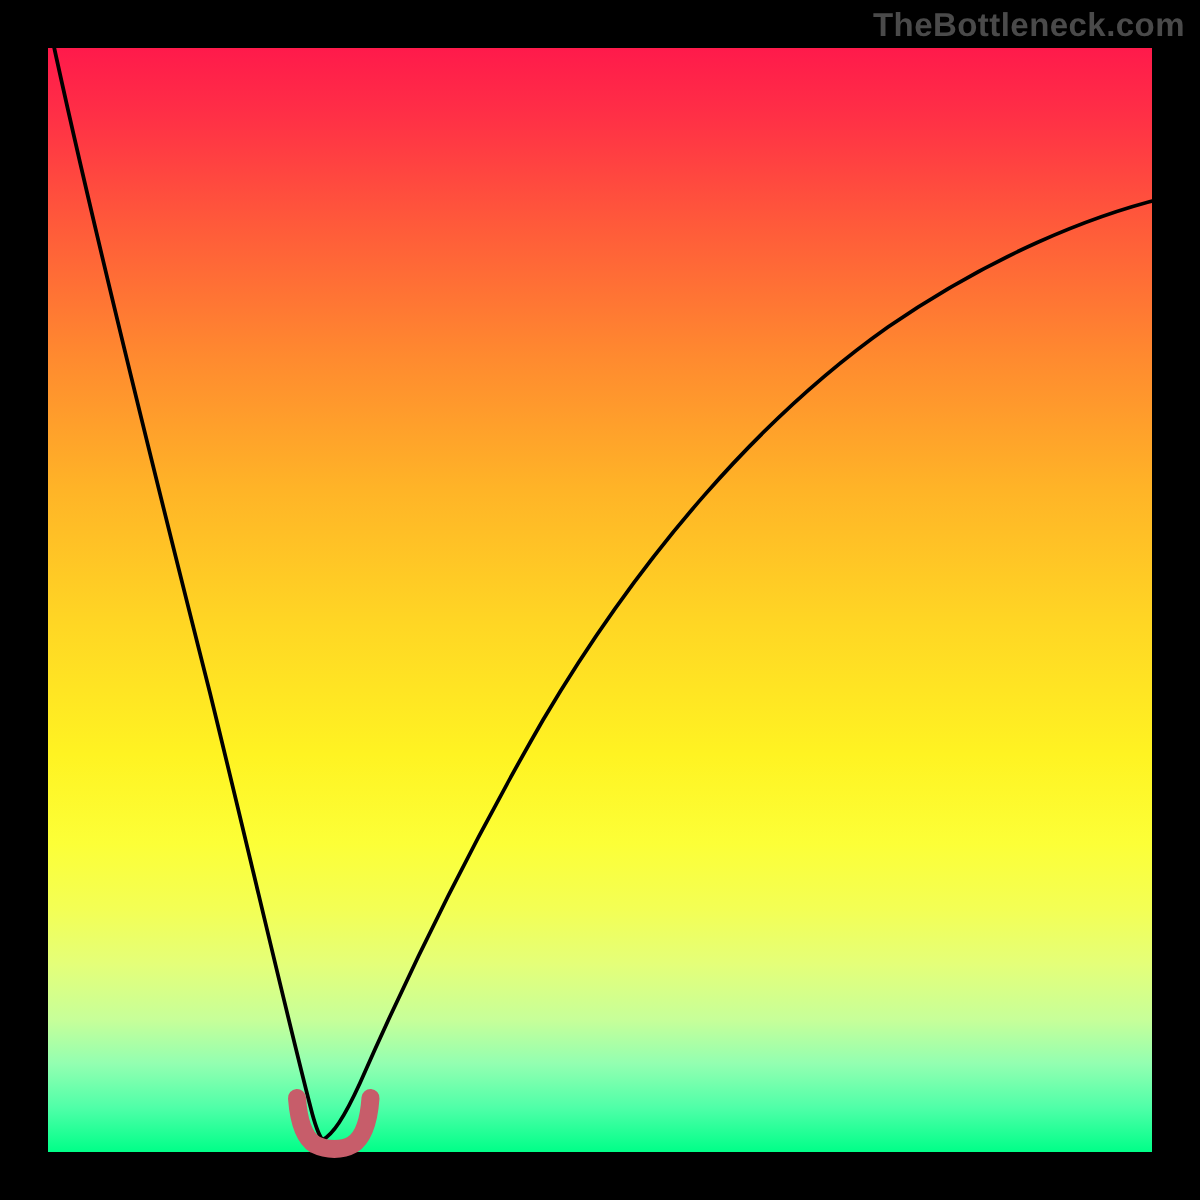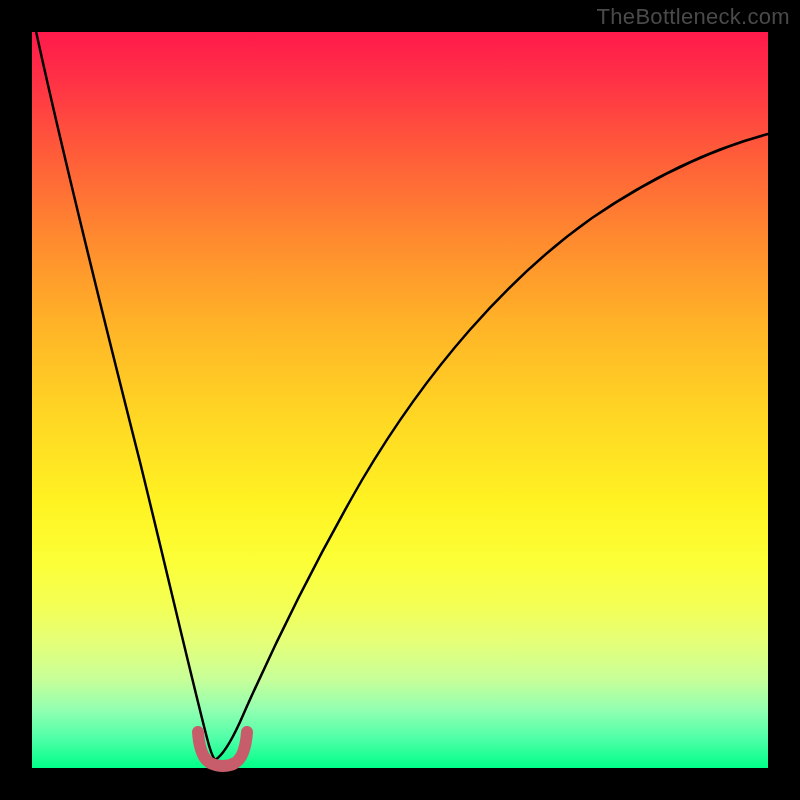--- a/index.html
+++ b/index.html
@@ -43,21 +43,21 @@
       #4fffa8 96%,
       #00ff88 100%
     );
   }
   .watermark {
     position: absolute;
     top: 4px;
     right: 10px;
     color: #4a4a4a;
     font-size: 22px;
-    font-weight: 400;
+    font-weight: 700;
     letter-spacing: 0.3px;
     user-select: none;
   }
   svg.curve {
     position: absolute;
     left: 0;
     top: 0;
     width: 736px;
     height: 736px;
     overflow: visible;

